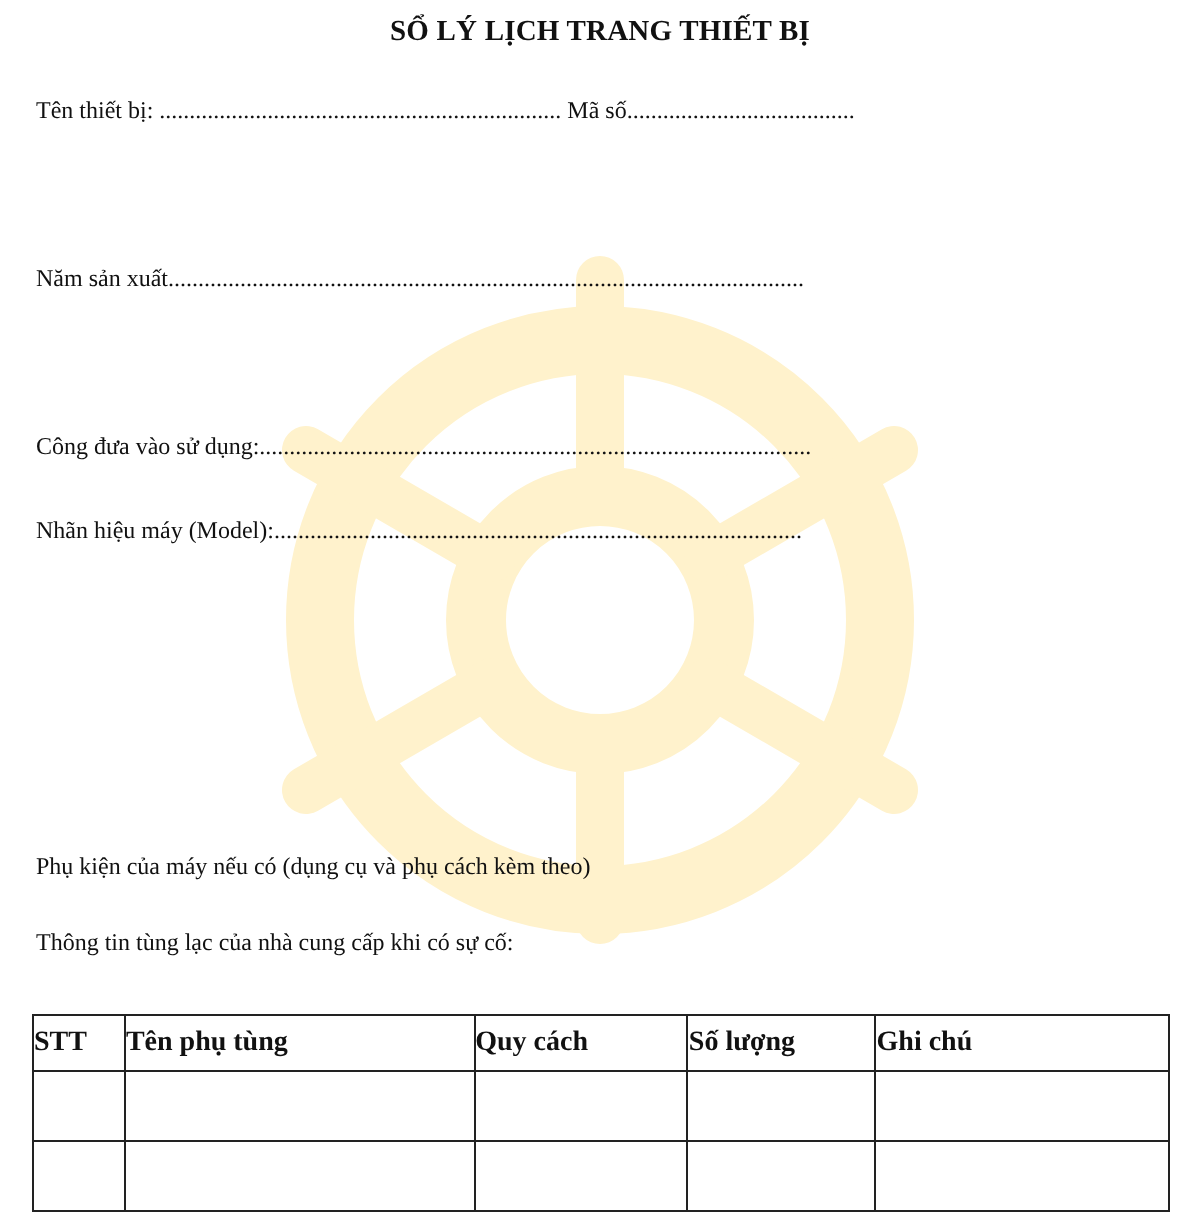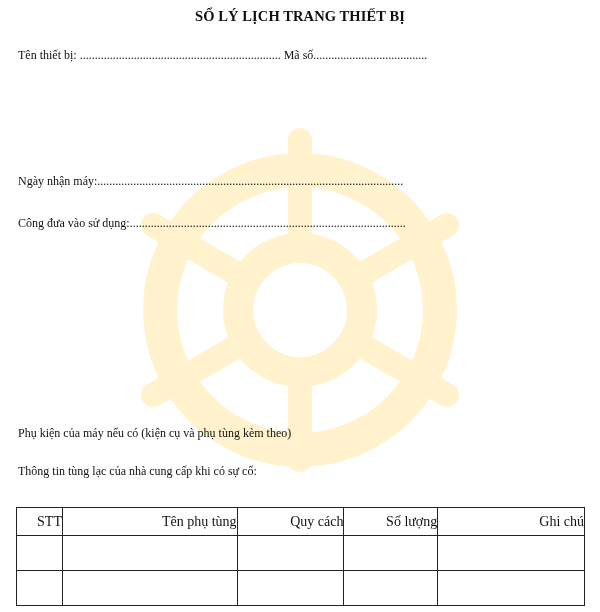--- a/index.html
+++ b/index.html
@@ -5,21 +5,21 @@
     * { margin: 0; padding: 0; box-sizing: border-box; }
     html, body { width: 600px; height: 612px; background: #ffffff; overflow: hidden; }
     body { position: relative; font-family: "Liberation Serif", serif; color: #111; }
     .watermark { position: absolute; left: 0; top: 0; width: 600px; height: 612px; z-index: 0; }
     .page { position: absolute; left: 0; top: 0; width: 600px; height: 568px; z-index: 1; padding-left: 16px; }
     .title { position: absolute; top: 8px; left: 0; width: 600px; text-align: center; font-weight: bold; font-size: 14.5px; letter-spacing: 0.1px; }
     .line { position: absolute; left: 18px; font-size: 12px; white-space: nowrap; }
     .dots { letter-spacing: 0; }
     table { position: absolute; left: 16px; top: 507px; width: 569px; border-collapse: collapse; }
     th, td { border: 1.5px solid #222; font-size: 14px; }
-    th { height: 28px; font-weight: normal; text-align: right; vertical-align: middle; }
+    th { height: 28px; font-weight: bold; text-align: left; vertical-align: middle; }
     td { height: 35px; }
   </style>
 </head>
 <body>
 
 <svg class="watermark" viewBox="0 0 600 612" xmlns="http://www.w3.org/2000/svg">
   <g fill="#fff2cc" stroke="none">
 
     <circle cx="300" cy="310" r="140" fill="none" stroke="#fff2cc" stroke-width="34"></circle>
 
@@ -37,34 +37,37 @@
 </svg>
 
 <div class="page">
   <div class="title">SỔ LÝ LỊCH TRANG THIẾT BỊ</div>
 
   <div class="line" style="top:48px">
     <span>Tên thiết bị: </span><span class="dots">...................................................................</span><span> Mã số</span><span class="dots">......................................</span>
   </div>
 
 
+  <div class="line" style="top:132px">
+    <span>Năm sản xuất</span><span class="dots">..........................................................................................................</span>
+  </div>
 
-  <div class="line" style="top:174px">
-    <span>Ngày nhận máy:</span><span class="dots">......................................................................................................</span>
-  </div>
 
   <div class="line" style="top:216px">
     <span>Công đưa vào sử dụng:</span><span class="dots">............................................................................................</span>
   </div>
 
+  <div class="line" style="top:258px">
+    <span>Nhãn hiệu máy (Model):</span><span class="dots">........................................................................................</span>
+  </div>
 
 
 
 
-  <div class="line" style="top:426px">Phụ kiện của máy nếu có (kiện cụ và phụ tùng kèm theo)</div>
+  <div class="line" style="top:426px">Phụ kiện của máy nếu có (dụng cụ và phụ cách kèm theo)</div>
 
   <div class="line" style="top:464px">Thông tin tùng lạc của nhà cung cấp khi có sự cố:</div>
 
   <table>
     <colgroup>
       <col style="width:46px">
       <col style="width:175px">
       <col style="width:107px">
       <col style="width:94px">
       <col style="width:147px">

